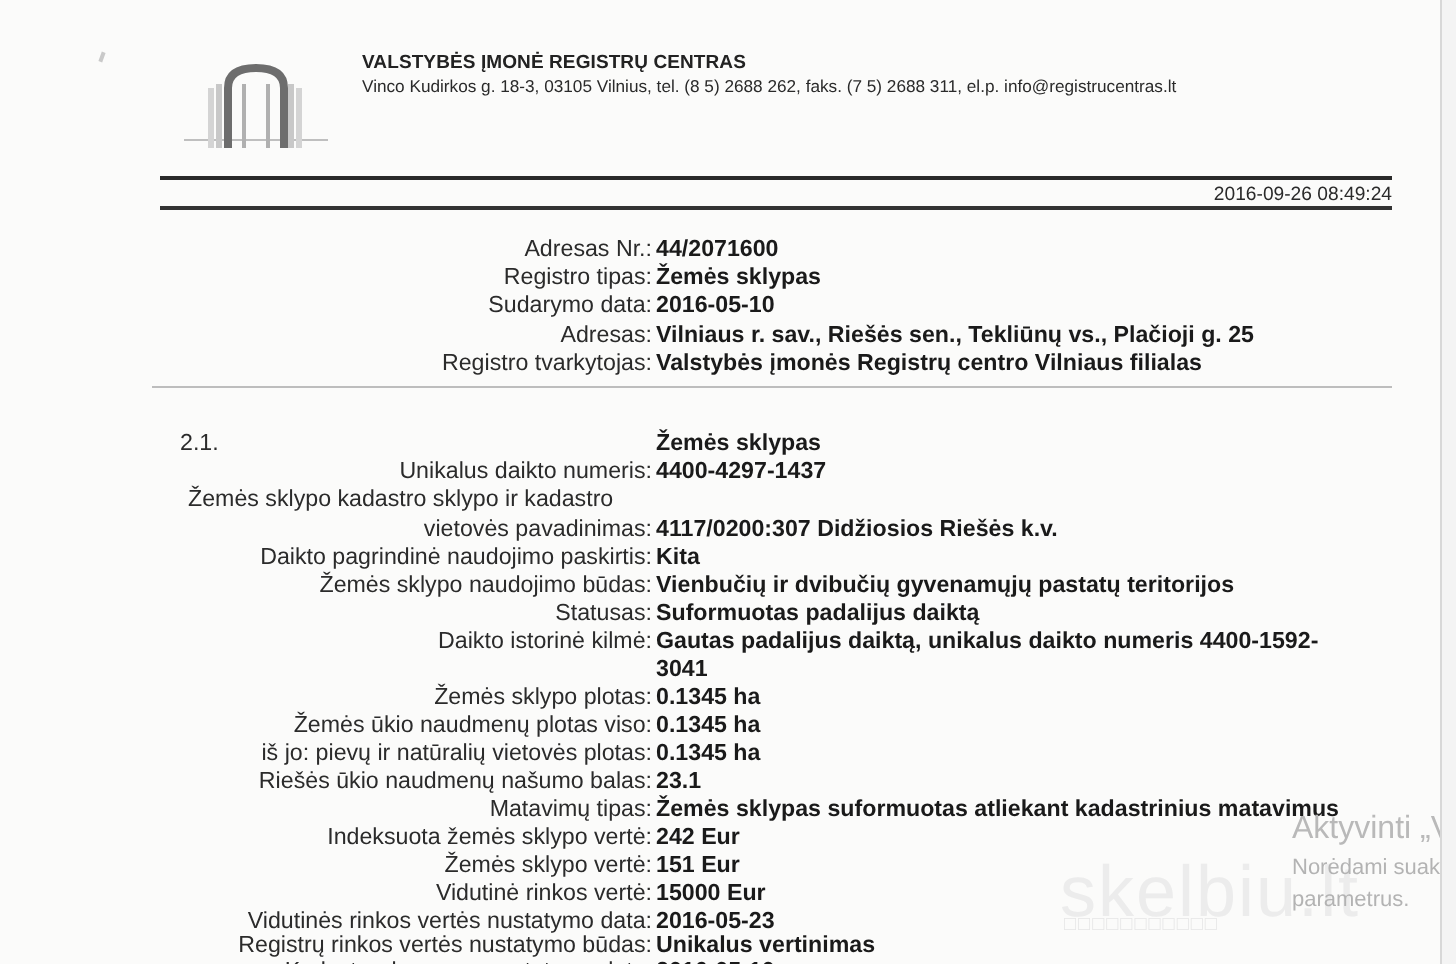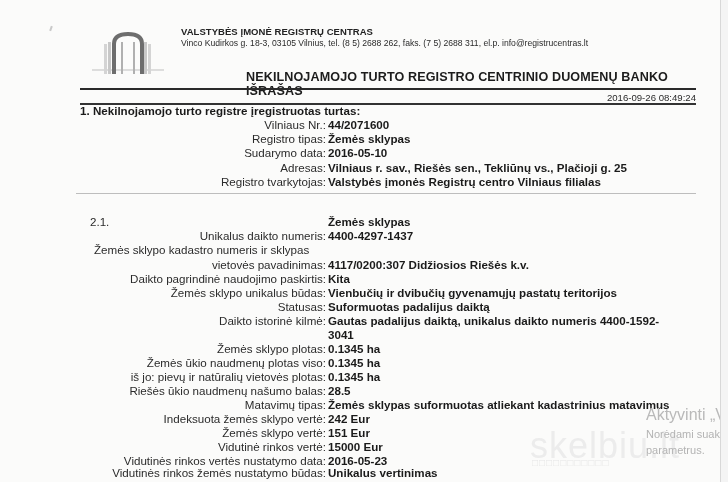--- a/index.html
+++ b/index.html
@@ -51,29 +51,27 @@
     <rect x="52" y="12" width="3" height="32" fill="#c8c8c8"></rect>
     <rect x="56" y="14" width="3" height="30" fill="#d4d4d4"></rect>
     <path d="M22 44 V14 Q22 4 36 4 Q50 4 50 14 V44" fill="none" stroke="#6d6d6d" stroke-width="4"></path>
     <rect x="29" y="12" width="2" height="32" fill="#b0b0b0"></rect>
     <rect x="41" y="12" width="2" height="32" fill="#b0b0b0"></rect>
   </svg>
 
   <div class="org-name">VALSTYBĖS ĮMONĖ REGISTRŲ CENTRAS</div>
   <div class="org-addr">Vinco Kudirkos g. 18-3, 03105 Vilnius, tel. (8 5) 2688 262, faks. (7 5) 2688 311, el.p. info@registrucentras.lt</div>
 
-  <div class="doc-title">NEKILNOJAMOJO TURTO REGISTRO CENTRINIO DUOMENŲ BANKO IŠRAŠAS</div>
   <div class="rule-thick"></div>
   <div class="timestamp">2016-09-26 08:49:24</div>
   <div class="rule-ts"></div>
 
-  <div class="sec-title" style="top:104px">1. Nekilnojamojo turto registre įregistruotas turtas:</div>
 
   <div class="row" style="top:118px">
-    <span class="lbl">Vilniaus Nr.:</span>
+    <span class="lbl">Adresas Nr.:</span>
     <span class="val">44/2071600</span>
   </div>
   <div class="row" style="top:132px">
     <span class="lbl">Registro tipas:</span>
     <span class="val">Žemės sklypas</span>
   </div>
   <div class="row" style="top:146px">
     <span class="lbl">Sudarymo data:</span>
     <span class="val">2016-05-10</span>
   </div>
@@ -91,32 +89,32 @@
 
   <div class="row" style="top:215px">
     <span class="num">2.1.</span>
     <span class="val">Žemės sklypas</span>
   </div>
   <div class="row" style="top:229px">
     <span class="lbl">Unikalus daikto numeris:</span>
     <span class="val">4400-4297-1437</span>
   </div>
   <div class="row" style="top:243px">
-    <span class="lbl-left">Žemės sklypo kadastro numeris ir sklypas</span>
+    <span class="lbl-left">Žemės sklypo kadastro sklypo ir kadastro</span>
   </div>
   <div class="row" style="top:258px">
     <span class="lbl">vietovės pavadinimas:</span>
     <span class="val">4117/0200:307 Didžiosios Riešės k.v.</span>
   </div>
   <div class="row" style="top:272px">
     <span class="lbl">Daikto pagrindinė naudojimo paskirtis:</span>
     <span class="val">Kita</span>
   </div>
   <div class="row" style="top:286px">
-    <span class="lbl">Žemės sklypo unikalus būdas:</span>
+    <span class="lbl">Žemės sklypo naudojimo būdas:</span>
     <span class="val">Vienbučių ir dvibučių gyvenamųjų pastatų teritorijos</span>
   </div>
   <div class="row" style="top:300px">
     <span class="lbl">Statusas:</span>
     <span class="val">Suformuotas padalijus daiktą</span>
   </div>
   <div class="row" style="top:314px">
     <span class="lbl">Daikto istorinė kilmė:</span>
     <span class="val">Gautas padalijus daiktą, unikalus daikto numeris 4400-1592-</span>
   </div>
@@ -130,21 +128,21 @@
   <div class="row" style="top:356px">
     <span class="lbl">Žemės ūkio naudmenų plotas viso:</span>
     <span class="val">0.1345 ha</span>
   </div>
   <div class="row" style="top:370px">
     <span class="lbl">iš jo: pievų ir natūralių vietovės plotas:</span>
     <span class="val">0.1345 ha</span>
   </div>
   <div class="row" style="top:384px">
     <span class="lbl">Riešės ūkio naudmenų našumo balas:</span>
-    <span class="val">28.5</span>
+    <span class="val">23.1</span>
   </div>
   <div class="row" style="top:398px">
     <span class="lbl">Matavimų tipas:</span>
     <span class="val">Žemės sklypas suformuotas atliekant kadastrinius matavimus</span>
   </div>
   <div class="row" style="top:412px">
     <span class="lbl">Indeksuota žemės sklypo vertė:</span>
     <span class="val">242 Eur</span>
   </div>
   <div class="row" style="top:426px">
@@ -153,21 +151,21 @@
   </div>
   <div class="row" style="top:440px">
     <span class="lbl">Vidutinė rinkos vertė:</span>
     <span class="val">15000 Eur</span>
   </div>
   <div class="row" style="top:454px">
     <span class="lbl">Vidutinės rinkos vertės nustatymo data:</span>
     <span class="val">2016-05-23</span>
   </div>
   <div class="row" style="top:466px">
-    <span class="lbl">Vidutinės rinkos žemės nustatymo būdas:</span>
+    <span class="lbl">Registrų rinkos vertės nustatymo būdas:</span>
     <span class="val">Unikalus vertinimas</span>
   </div>
   <div class="row" style="top:479px">
     <span class="lbl">Kadastro duomenų nustatymo data:</span>
     <span class="val">2016-05-10</span>
   </div>
 
   <div class="wm-logo">skelbiu.lt</div>
   <div class="wm-boxes">□□□□□□□□□□□</div>
   <div class="act-title">Aktyvinti „V</div>

